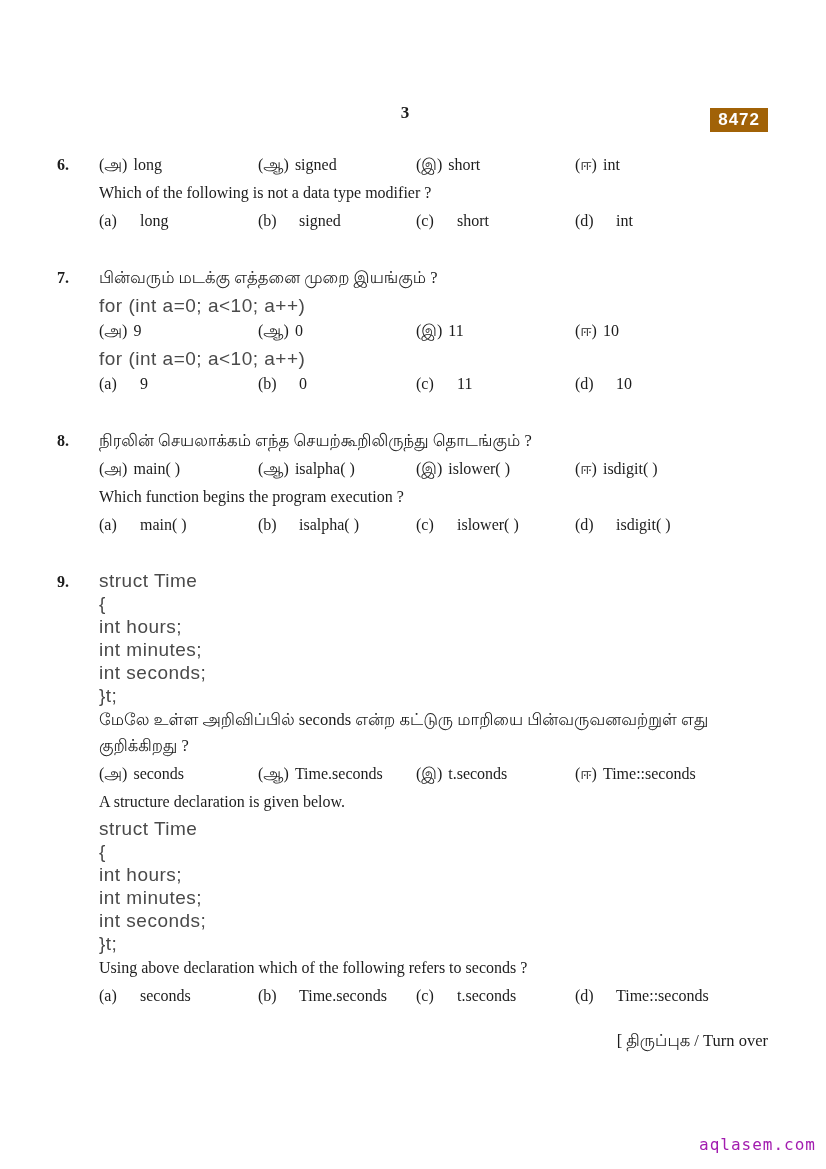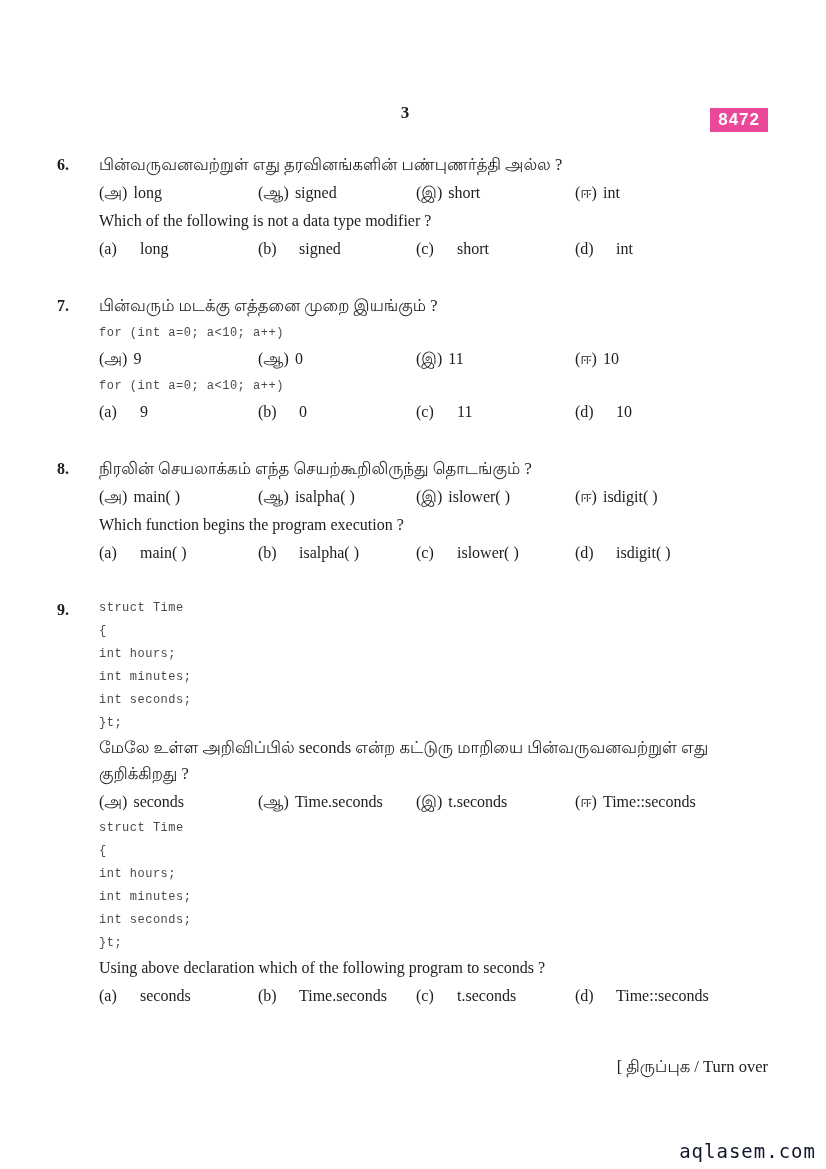--- a/index.html
+++ b/index.html
@@ -6,65 +6,64 @@
   body{
     width:826px;height:1169px;background:#ffffff;position:relative;
     font-family:"Liberation Serif","DejaVu Serif",serif;color:#1c1c1c;
     overflow:hidden;
   }
   .page-number{
     position:absolute;top:103px;left:0;right:16px;text-align:center;
     font-size:17px;font-weight:bold;
   }
   .paper-code{
-    position:absolute;top:108px;right:58px;background:#ec4899;color:#fff;
+    position:absolute;top:108px;right:58px;background:#a16207;color:#fff;
     font-family:"Liberation Sans","DejaVu Sans",sans-serif;font-weight:bold;
     font-size:17px;line-height:21px;padding:1px 8px 2px;letter-spacing:1px;
   }
   .content{position:absolute;top:152px;left:57px;right:58px;}
   .question{display:flex;margin-bottom:29px;}
   .qnum{flex:0 0 42px;width:42px;font-weight:bold;font-size:16px;line-height:26px;}
   .qbody{flex:1;min-width:0;}
   .tq{font-size:16.5px;line-height:26px;margin-bottom:2px;}
   .eq{font-size:16px;line-height:26px;margin-bottom:2px;}
   .code-line{
-    font-family:Liberation Mono, monospace;
-    font-size:12px;color:#4a4a4a;line-height:23px;letter-spacing:0.5px;
+    font-family:Liberation Sans, sans-serif;
+    font-size:19px;color:#4a4a4a;line-height:23px;letter-spacing:0.5px;
   }
   .code-single{line-height:25px;}
   .opts{display:flex;font-size:16px;line-height:26px;margin-bottom:2px;}
   .opt{display:flex;align-items:baseline;}
   .opt:nth-child(1){width:159px;flex:0 0 159px;}
   .opt:nth-child(2){width:158px;flex:0 0 158px;}
   .opt:nth-child(3){width:159px;flex:0 0 159px;}
   .opt:nth-child(4){flex:1;}
   .opts.tamil .lab{margin-right:6px;white-space:nowrap;}
   .opts.english .lab{flex:0 0 41px;width:41px;}
   .val{white-space:nowrap;}
   .turn-over{
-    position:absolute;top:1028px;right:58px;font-size:16.5px;line-height:26px;margin-top:26px;
+    position:absolute;top:1028px;right:58px;font-size:16.5px;line-height:26px;
   }
   .watermark{
-    position:absolute;right:10px;bottom:7px;
+    position:absolute;right:10px;bottom:15px;
     font-family:"DejaVu Sans Mono","Liberation Mono",monospace;
-    font-size:19px;color:#0f172a;letter-spacing:1px;
+    font-size:16px;color:#a21caf;letter-spacing:1px;
   }
 </style>
 </head>
 <body>
 
 <div class="page-number">3</div>
 <div class="paper-code">8472</div>
 
 <div class="content">
 
   <div class="question">
     <div class="qnum">6.</div>
     <div class="qbody">
-      <div class="tq">பின்வருவனவற்றுள் எது தரவினங்களின் பண்புணர்த்தி அல்ல ?</div>
       <div class="opts tamil">
         <div class="opt">
             <span class="lab">(அ)</span>
             <span class="val">long</span>
           </div>
         <div class="opt">
             <span class="lab">(ஆ)</span>
             <span class="val">signed</span>
           </div>
         <div class="opt">
@@ -210,29 +209,30 @@
           </div>
         <div class="opt">
             <span class="lab">(இ)</span>
             <span class="val">t.seconds</span>
           </div>
         <div class="opt">
             <span class="lab">(ஈ)</span>
             <span class="val">Time::seconds</span>
           </div>
       </div>
+      <div class="eq">A structure declaration is given below.</div>
       <div class="codeblock">
         <div class="code-line">struct Time</div>
         <div class="code-line">{</div>
         <div class="code-line">int hours;</div>
         <div class="code-line">int minutes;</div>
         <div class="code-line">int seconds;</div>
         <div class="code-line">}t;</div>
       </div>
-      <div class="eq">Using above declaration which of the following program to seconds ?</div>
+      <div class="eq">Using above declaration which of the following refers to seconds ?</div>
       <div class="opts english">
         <div class="opt">
             <span class="lab">(a)</span>
             <span class="val">seconds</span>
           </div>
         <div class="opt">
             <span class="lab">(b)</span>
             <span class="val">Time.seconds</span>
           </div>
         <div class="opt">

